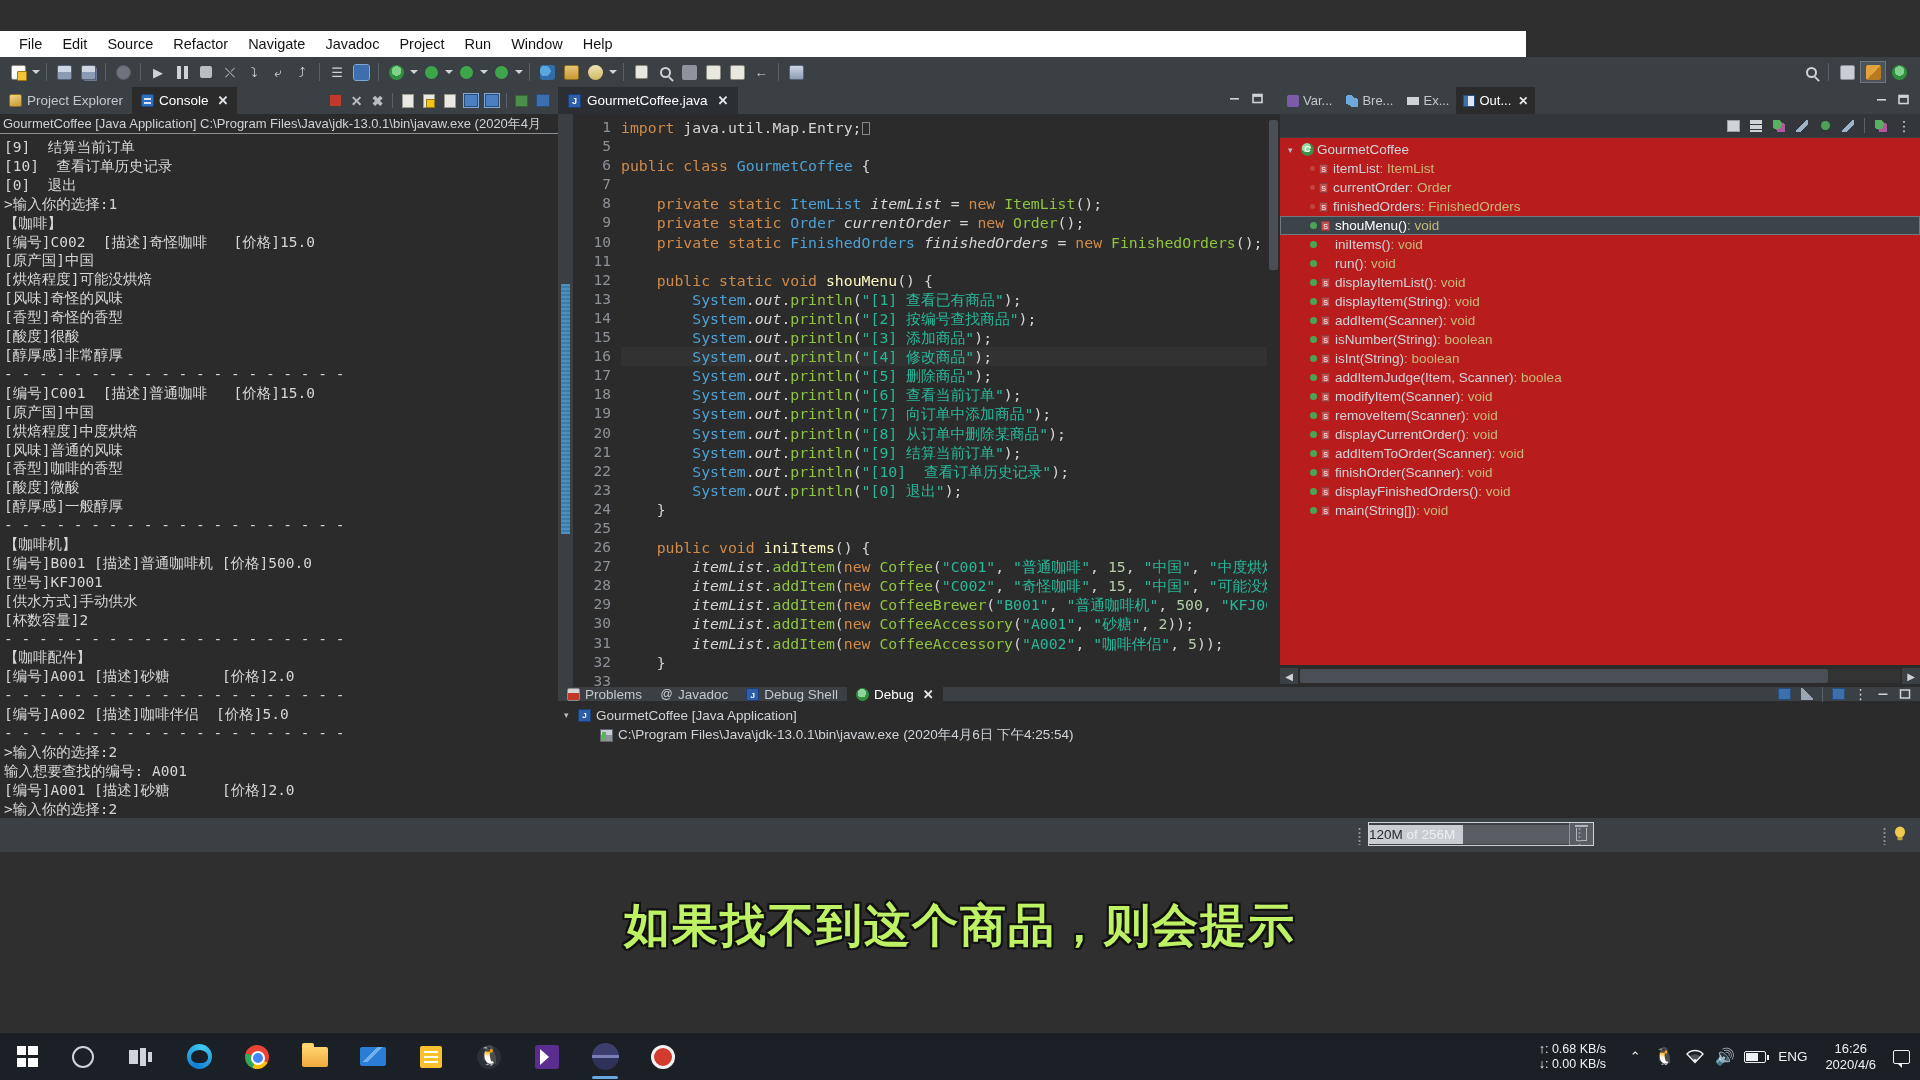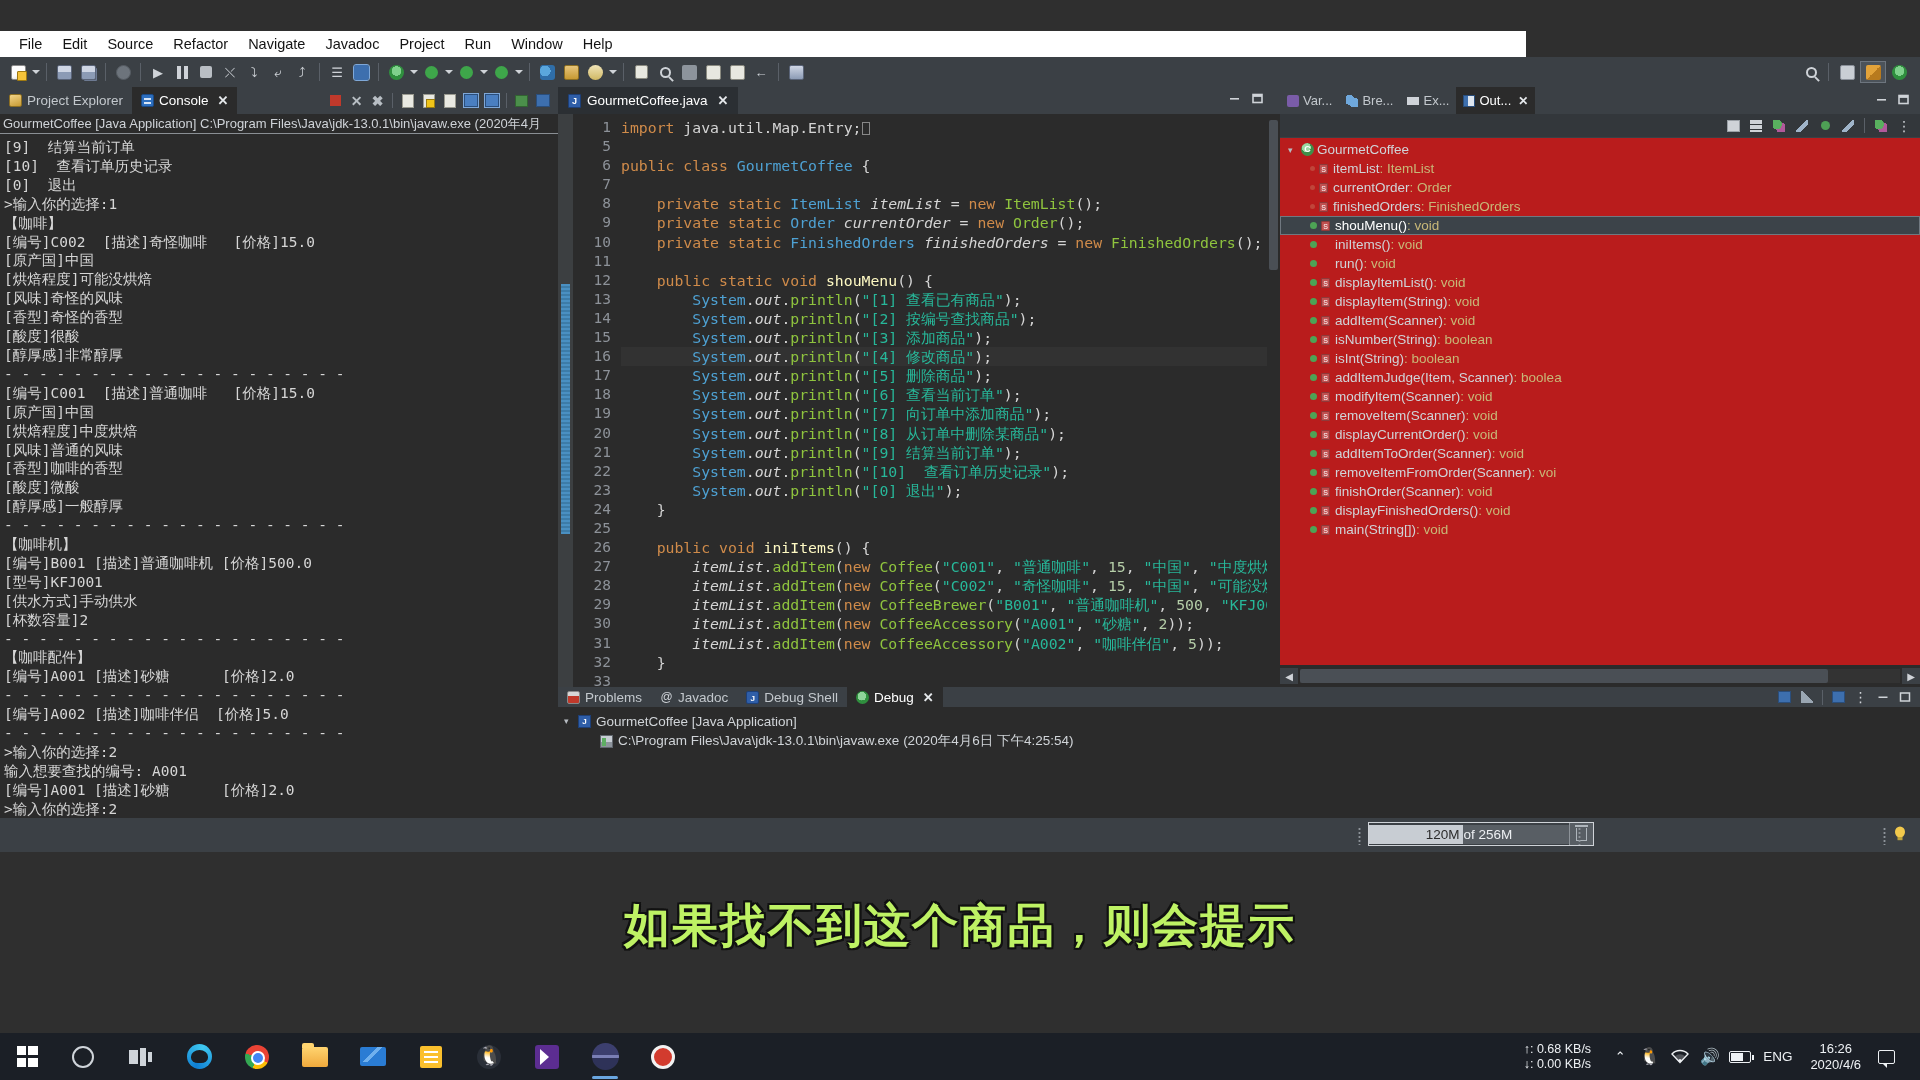--- a/index.html
+++ b/index.html
@@ -247,21 +247,21 @@
   .hs-arrow{ width:18px;height:16px;background:#3b4045;color:#cfd3d8;font-size:10px;
     display:flex;align-items:center;justify-content:center;}
   .hs-track{flex:1 1 auto;height:14px;background:#333;margin:0 2px;position:relative;}
   .hs-thumb{position:absolute;left:0;top:0;height:14px;width:88%;background:#4a4f55;border-radius:2px;}
 
   
   .bottom-panel {
     position:absolute; left:558px; top:687px; width:1362px; height:131px;
     background:#2b2b2b;
   }
-  .btabrow { height:20px; background:#3b4045; display:flex; align-items:stretch; }
+  .btabrow { height:14px; background:#3b4045; display:flex; align-items:stretch; }
   .btab { display:flex; align-items:center; gap:5px; padding:0 9px; font-size:13.5px; color:#c3c8cd; white-space:nowrap;}
   .btab.active{ background:#2b2b2b; color:#ffffff; }
   .bti{width:13px;height:13px;flex:0 0 auto;border-radius:2px;}
   .bti.prob{background:linear-gradient(180deg,#d6d6d6 0 35%,#c0392b 35% 100%);border:1px solid #8a8a8a;}
   .bti.jdoc{background:none;color:#cfd3d8;font-size:12px;line-height:13px;text-align:center;}
   .bti.shell{background:#2f5ea8;border:1px solid #1d3f77;color:#fff;font-size:8px;text-align:center;line-height:13px;font-weight:bold;}
   .bti.debug{background:radial-gradient(circle at 45% 40%,#8fd49a 0 40%,#2f8f3e 41% 100%);border-radius:50%;}
   .bpanel-tools{ margin-left:auto; display:flex; align-items:center; gap:3px; padding-right:6px;}
   .bt{width:19px;height:19px;display:flex;align-items:center;justify-content:center;}
   .bt .blue{width:13px;height:12px;background:#3d6fae;border:1px solid #2a4e7c;}
@@ -277,21 +277,21 @@
   .statusbar {
     position:absolute; left:0; top:818px; width:1920px; height:34px;
     background:#3b4045; display:flex; align-items:center;
   }
   .mem-wrap {
     position:absolute; left:1368px; top:4px; display:flex; align-items:center;
     border:1px solid #cfd3d8; height:24px;
   }
   .mem-bar {
     width:200px; height:19px; background:#585e64; position:relative;
-    color:#eceff2; font-size:13.5px; display:flex; align-items:center; justify-content:center;
+    color:#eceff2; font-size:13.5px; display:flex; align-items:center; justify-content:flex-start;
   }
   .mem-fill{position:absolute;left:0;top:0;bottom:0;width:47%;background:#c8cdd3;}
   .mem-label{position:relative;z-index:2;}
   .mem-label .dark{color:#2b2b2b;}
   .mem-trash{
     width:24px;height:22px;background:#585e64;display:flex;align-items:center;justify-content:center;
     border-left:1px solid #8d9399;
   }
   .trash-ico{width:11px;height:13px;border:1px solid #aeb5bb;border-top:none;position:relative;}
   .trash-ico::before{content:"";position:absolute;left:-2px;top:-3px;width:13px;height:2px;background:#aeb5bb;}
@@ -345,21 +345,21 @@
   .penguin{width:24px;height:24px;border-radius:50%;background:#2a2f38;position:relative;}
   .penguin::after{content:"🐧";position:absolute;left:1px;top:-1px;font-size:19px;}
   .vs{width:24px;height:24px;background:#5c2d91;border-radius:3px;position:relative;}
   .vs::after{content:"";position:absolute;left:5px;top:4px;border-left:9px solid #fff;
     border-top:8px solid transparent;border-bottom:8px solid transparent;}
   .eclipse-tb{width:27px;height:27px;border-radius:50%;
     background:linear-gradient(180deg,#3c3f6e 0 45%,#7a7fb5 45% 55%,#2e3258 55% 100%);}
   .rec{width:24px;height:24px;border-radius:50%;background:#d23b2e;
     border:3px solid #f2f2f2;box-sizing:border-box;}
 
-  .tray{margin-left:auto;display:flex;align-items:center;gap:0px;padding-right:19px;color:#eef1f4;}
+  .tray{margin-left:auto;display:flex;align-items:center;gap:0px;padding-right:4px;color:#eef1f4;}
   .net-speed{font-size:12.5px;line-height:15px;text-align:left;margin-right:14px;white-space:nowrap;}
   .tray-ico{width:30px;height:47px;display:flex;align-items:center;justify-content:center;}
   .chev{font-size:13px;color:#eef1f4;}
   .spk{font-size:16px;color:#eef1f4;}
   .batt{width:22px;height:12px;border:1.5px solid #eef1f4;border-radius:2px;position:relative;}
   .batt::after{content:"";position:absolute;right:-4px;top:3px;width:2.5px;height:5px;background:#eef1f4;}
   .batt i{position:absolute;left:1px;top:1px;bottom:1px;width:60%;background:#eef1f4;}
   .lang{font-size:13.5px;padding:0 8px;}
   .clock{font-size:13px;line-height:16px;text-align:center;padding:0 10px;white-space:nowrap;}
   .notif{width:30px;height:47px;display:flex;align-items:center;justify-content:center;}
@@ -775,26 +775,20 @@
         </div>
         <div class="oitem" style="padding-left: 30px;">
           <span class="obullet ob-green"></span>
           <span class="ostatic">S</span>
           <span>addItemToOrder(Scanner)</span>
           <span class="otype"> : void</span>
         </div>
         <div class="oitem" style="padding-left: 30px;">
           <span class="obullet ob-green"></span>
           <span class="ostatic">S</span>
-          <span>removeItemFromOrder(Scanner)</span>
-          <span class="otype"> : voi</span>
-        </div>
-        <div class="oitem" style="padding-left: 30px;">
-          <span class="obullet ob-green"></span>
-          <span class="ostatic">S</span>
           <span>finishOrder(Scanner)</span>
           <span class="otype"> : void</span>
         </div>
         <div class="oitem" style="padding-left: 30px;">
           <span class="obullet ob-green"></span>
           <span class="ostatic">S</span>
           <span>displayFinishedOrders()</span>
           <span class="otype"> : void</span>
         </div>
         <div class="oitem" style="padding-left: 30px;">

